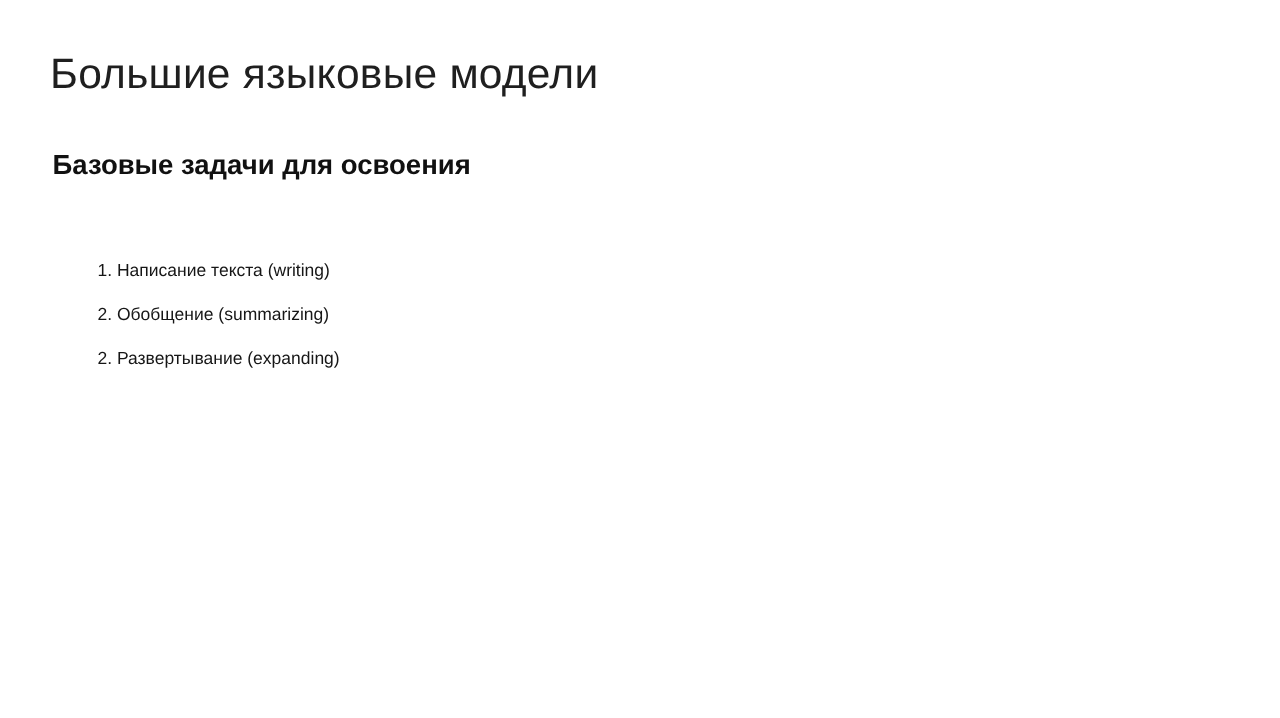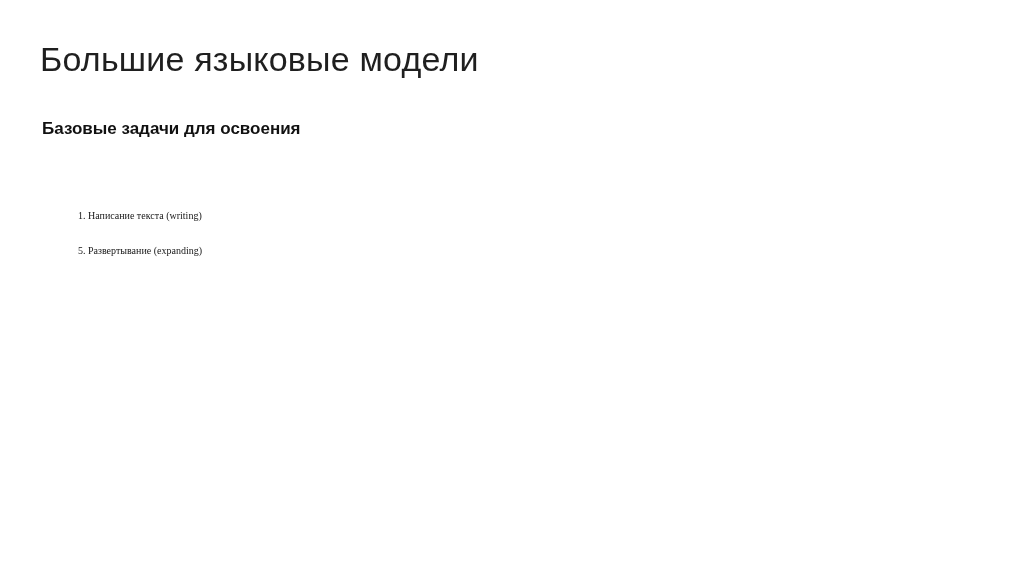--- a/index.html
+++ b/index.html
@@ -29,46 +29,46 @@
       font-weight: normal;
       color: #1f1f1f;
       letter-spacing: 0.2px;
       margin: 0;
       white-space: nowrap;
     }
     .subtitle {
       position: absolute;
       left: 42px;
       top: 119px;
-      font-size: 17px;
+      font-size: 22px;
       font-weight: bold;
       color: #111111;
       margin: 0;
       white-space: nowrap;
     }
     .task-list {
       position: absolute;
       left: 78px;
       top: 206px;
       margin: 0;
       padding: 0;
       list-style: none;
     }
     .task-item {
-      font-size: 10px;
+      font-size: 14px;
       line-height: 20px;
       height: 34.8px;
       color: #161616;
       white-space: nowrap;
-      font-family: Liberation Serif, serif;
     }
   </style>
 </head>
 <body>
 
 <div class="slide">
   <h1 class="slide-title">Большие языковые модели</h1>
   <h2 class="subtitle">Базовые задачи для освоения</h2>
   <ul class="task-list">
     <li class="task-item">1. Написание текста (writing)</li>
-    <li class="task-item">5. Развертывание (expanding)</li>
+    <li class="task-item">2. Обобщение (summarizing)</li>
+    <li class="task-item">2. Развертывание (expanding)</li>
   </ul>
 </div>
 
 </body></html>

